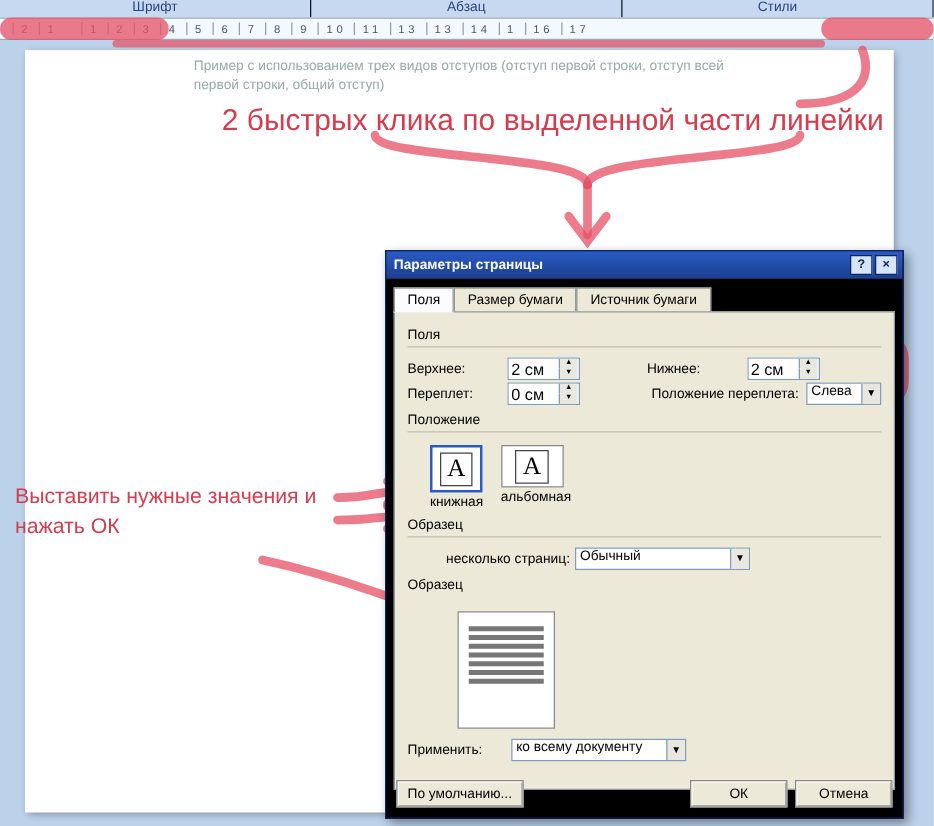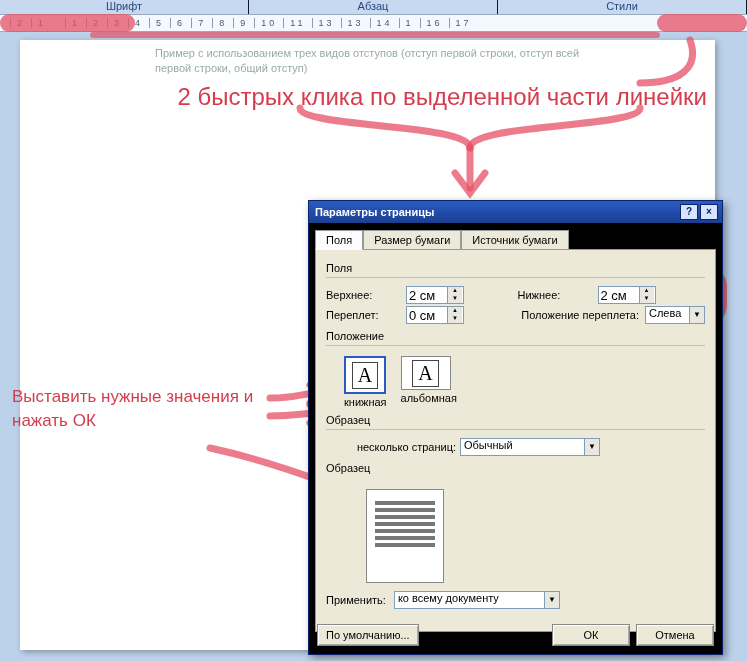--- a/index.html
+++ b/index.html
@@ -156,21 +156,21 @@
     display:flex; align-items:center; justify-content:center; margin-bottom:2px;
   }
   .orient-box.sel { border:2px solid #2a5bc4; }
   .orient-A { font-family: "Times New Roman", serif; font-size:20px; border:1px solid #444; padding:1px 5px;}
   .preview-box {
     width:78px; height:94px; border:1px solid #888; background:#fff;
     margin:6px 0 0 40px;
     padding:8px;
   }
   .preview-box div { height:4px; background:#777; margin:3px 0; }
-  .bottom-row { display:flex; align-items:center; gap:8px; margin-top:8px; }
+  .bottom-row { display:flex; align-items:center; gap:23px; margin-top:8px; }
   .dlg-buttons {
     position:absolute; bottom:8px; left:8px; right:8px;
     display:flex; align-items:center;
   }
   .btn {
     min-width:78px; height:22px; padding:1px 8px;
     background:#ece9d8; border:1px solid #888;
     box-shadow: inset 1px 1px #fff, inset -1px -1px #aaa;
     font-size:11px;
   }
@@ -345,21 +345,21 @@
           <div></div>
           <div></div>
           <div></div>
           <div></div>
           <div></div>
       </div>
     </div>
 
     <div class="bottom-row">
       <span>Применить:</span>
-      <div class="select" style="width:166px">
+      <div class="select" style="width:140px">
         <span>ко всему документу</span>
         <div class="dd">▼</div>
       </div>
     </div>
   </div>
 
   <div class="dlg-buttons">
     <button class="btn small">По умолчанию...</button>
     <span style="flex:1"></span>
     <button class="btn">ОК</button>

